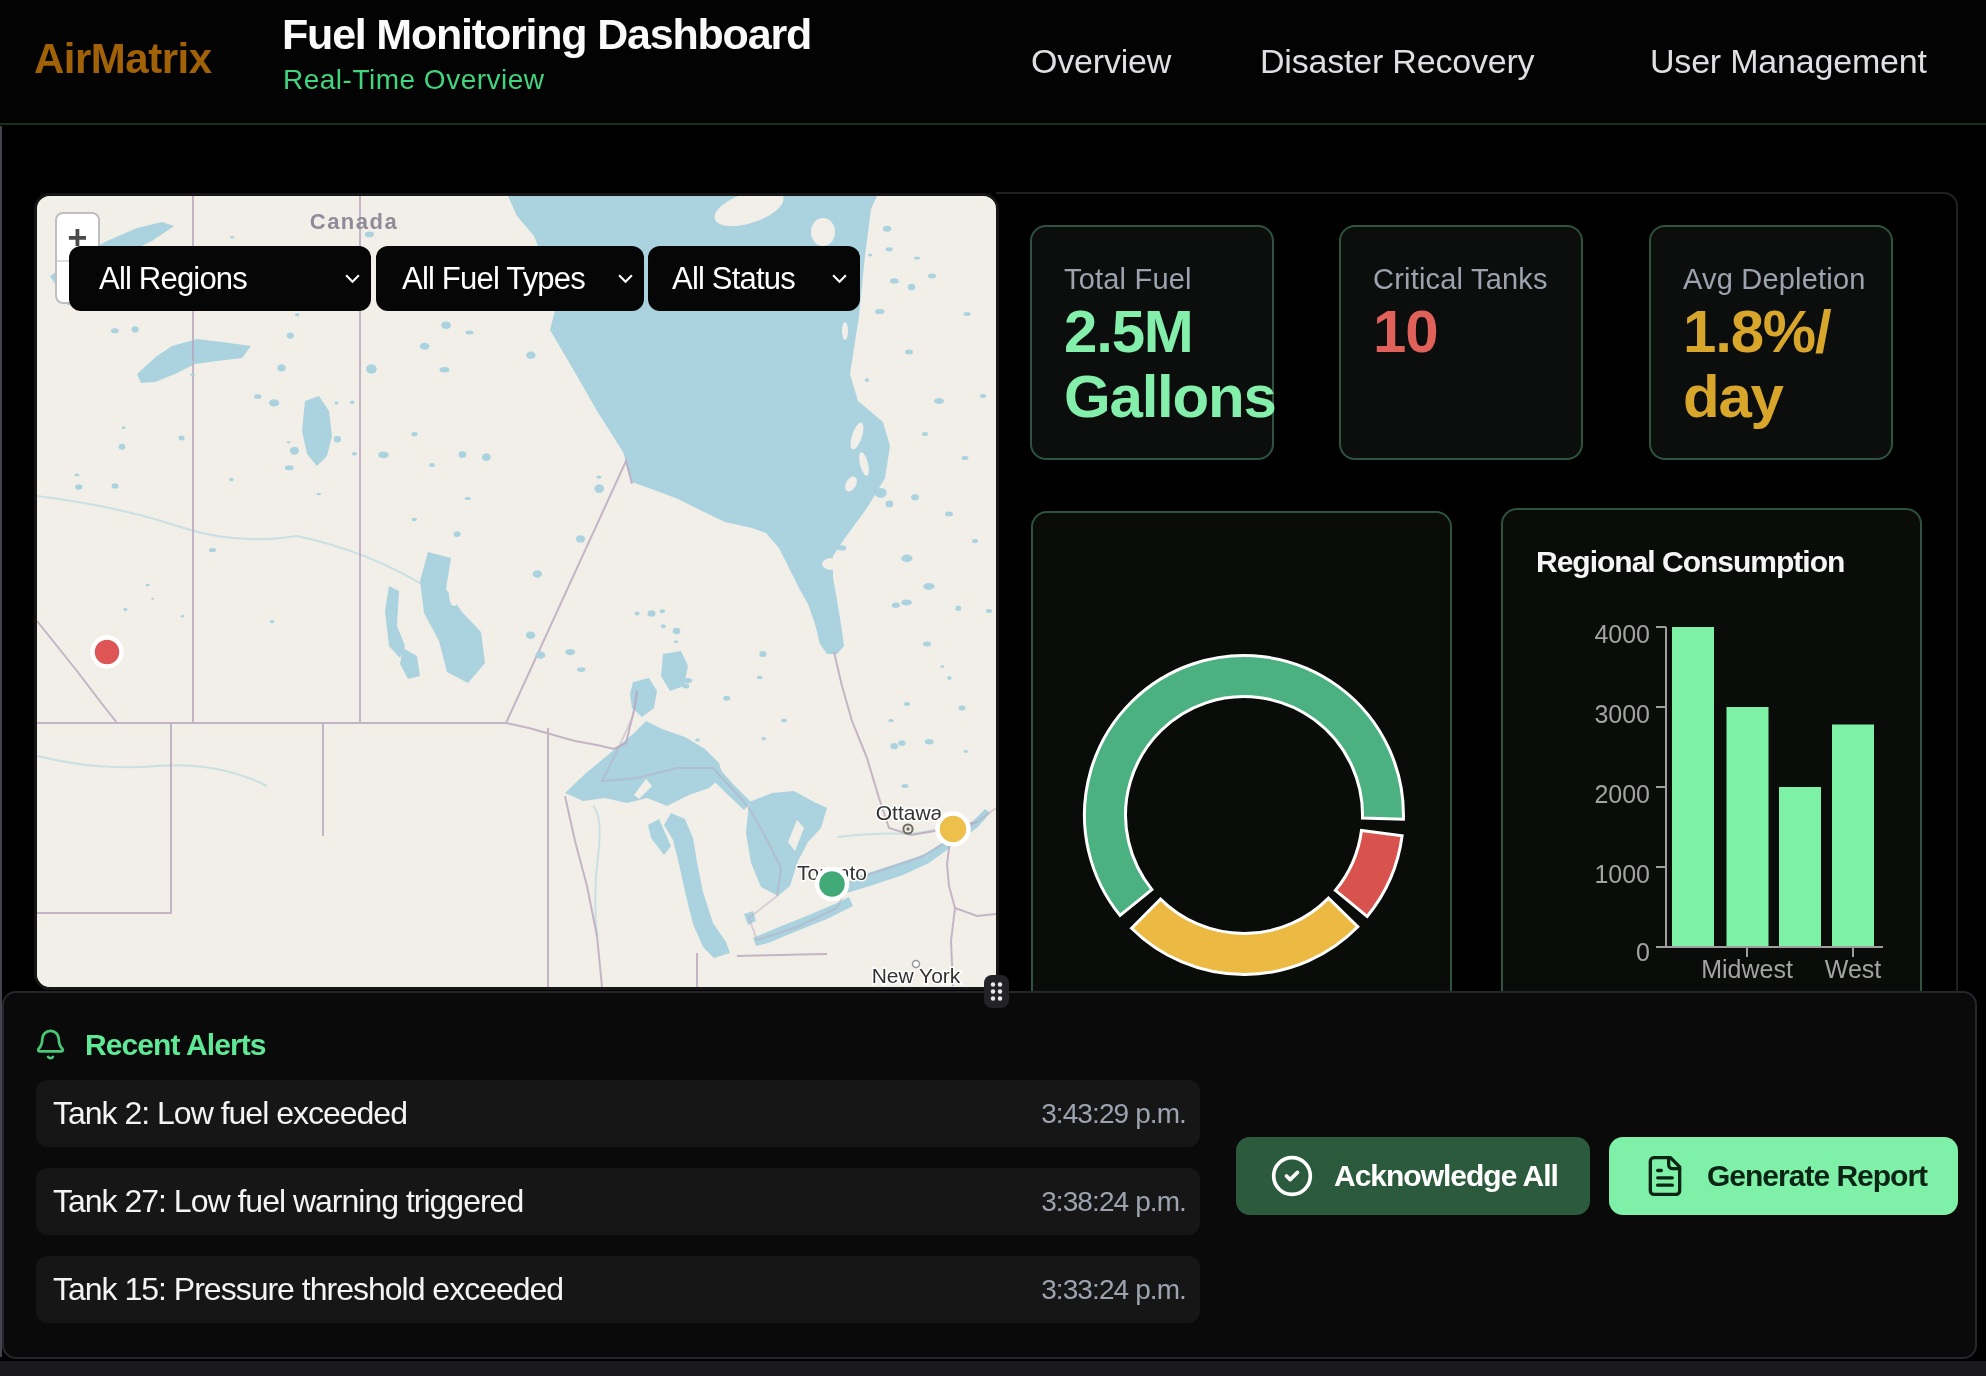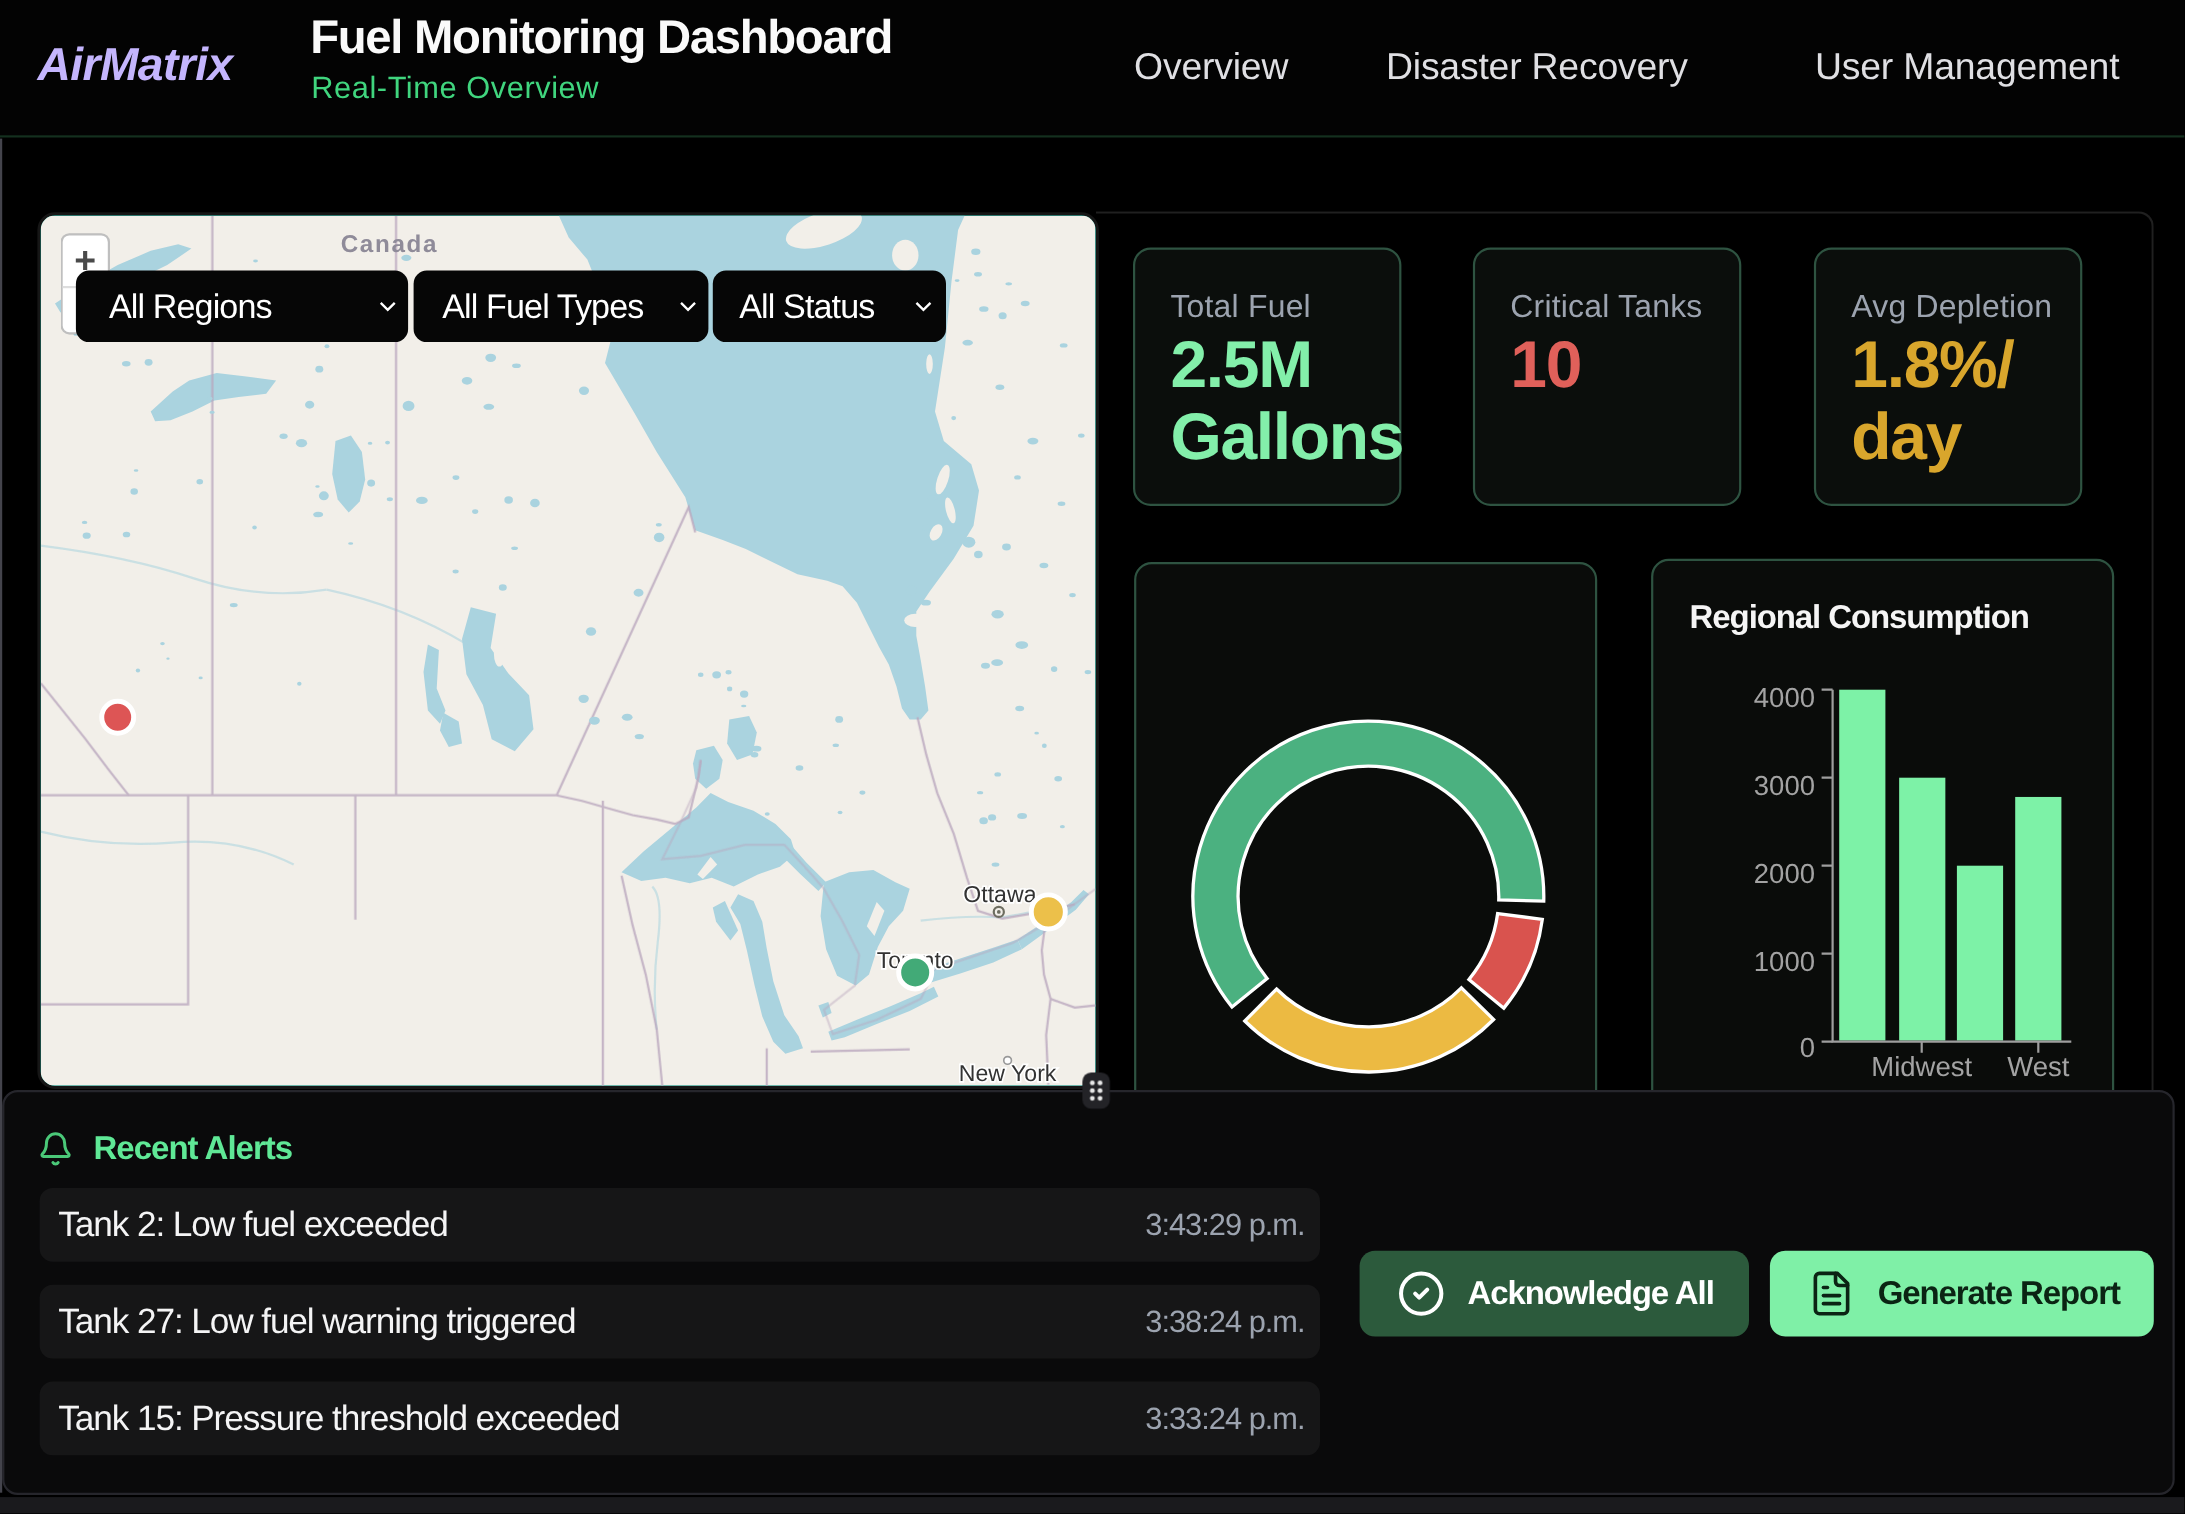--- a/index.html
+++ b/index.html
@@ -1,30 +1,30 @@
 <!DOCTYPE html>
 <html><head>
 <meta charset="utf-8">
 <style>
 * { margin:0; padding:0; box-sizing:border-box; }
 html,body { width:1986px; height:1376px; background:#000; font-family:"Liberation Sans", sans-serif; overflow:hidden; position:relative; }
 .abs { position:absolute; }
 
 
 .header { position:absolute; left:0; top:0; width:1986px; height:125px; background:#030303; border-bottom:2px solid #14301f; }
-.logo { position:absolute; left:34px; top:38px; font-size:42px; font-weight:bold; color:#c4b5fd; line-height:42px; letter-spacing:-0.5px;font-style:italic; }
+.logo { position:absolute; left:34px; top:38px; font-size:42px; font-weight:bold; color:#a16207; line-height:42px; letter-spacing:-0.5px; }
 .title { position:absolute; left:282px; top:13px; font-size:43px; font-weight:bold; color:#fafafa; line-height:43px; letter-spacing:-1.2px; }
 .subtitle { position:absolute; left:283px; top:66px; font-size:28px; color:#40d57e; line-height:28px; letter-spacing:0.5px; }
 .nav { color:#dfdfe3; font-size:34px; line-height:34px; top:44px; letter-spacing:-0.2px; }
 
 
 .mainbox { position:absolute; left:996px; top:192px; width:962px; height:799px; border-top:2px solid #202020; border-right:2px solid #202020; border-top-right-radius:14px; }
 
 
-.mapcard { position:absolute; left:34px; top:193px; width:965px; height:797px; background:#14b8a6; border:3px solid #161616; border-radius:16px; overflow:hidden; }
+.mapcard { position:absolute; left:34px; top:193px; width:965px; height:797px; background:#a3a3a3; border:3px solid #161616; border-radius:16px; overflow:hidden; }
 .zoomctl { position:absolute; left:55px; top:212px; width:45px; height:92px; background:#fff; border:2px solid rgba(0,0,0,0.25); border-radius:8px; }
 .zoomctl .plus { position:absolute; left:0; top:2px; width:41px; height:42px; color:#4a4a4a; font-size:34px; font-weight:600; text-align:center; line-height:42px; }
 .zoomctl .div { position:absolute; left:0; top:46px; width:41px; height:0; border-top:2px solid #ddd; }
 .dd { position:absolute; top:246px; height:65px; background:#060606; border-radius:12px; color:#fff; font-size:31px; line-height:65px; white-space:nowrap; letter-spacing:-0.8px; }
 .dd .chev { position:absolute; top:24px; width:17px; height:17px; }
 
 
 .statcard { position:absolute; top:225px; width:244px; height:235px; background:#0b0e0c; border:2px solid #2e5341; border-radius:16px; }
 .statlabel { position:absolute; left:32px; top:34px; font-size:29px; line-height:36px; color:#9ca3af; letter-spacing:0.2px; }
 .statvalue { position:absolute; left:32px; top:72px; font-size:60px; line-height:65px; font-weight:bold; letter-spacing:-1.2px; }

